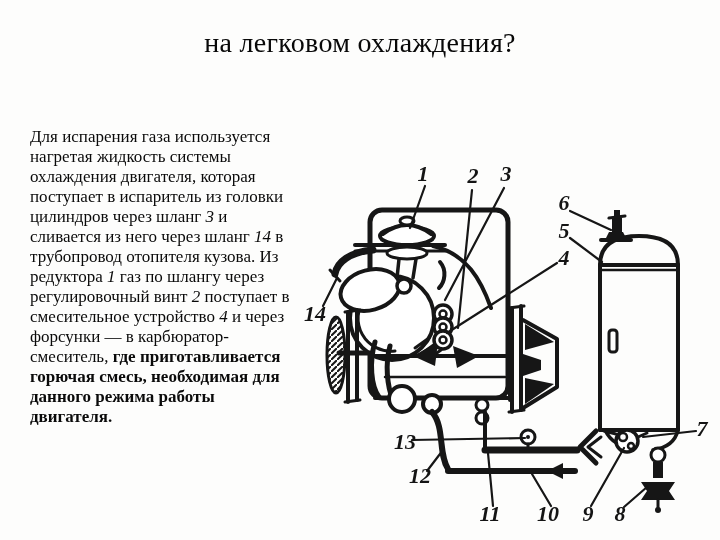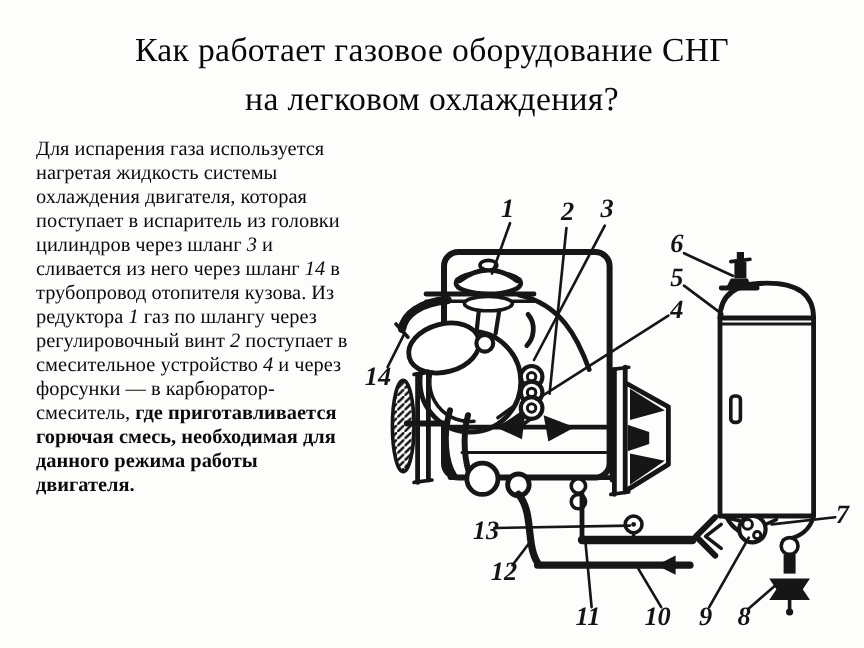--- a/index.html
+++ b/index.html
@@ -5,39 +5,38 @@
   html,body{margin:0;padding:0;background:#e8e8e8;}
   .slide{
     position:relative;width:720px;height:540px;background:#fdfdfc;
     font-family:"Liberation Serif","DejaVu Serif",serif;color:#0a0a0a;overflow:hidden;
   }
   .title{
     position:absolute;left:0;top:22px;width:720px;text-align:center;
     font-size:28px;line-height:41px;color:#080808;letter-spacing:.3px;
   }
   .body-text{
-    position:absolute;left:30px;top:114px;width:264px;
+    position:absolute;left:30px;top:127px;width:264px;
     font-size:17px;line-height:20px;text-align:left;
   }
   .seg-normal{font-style:normal;font-weight:normal;}
   .seg-italic{font-style:italic;}
   .seg-bold{font-weight:bold;}
   .figure{position:absolute;left:295px;top:150px;width:425px;height:390px;}
   svg text.callout{
     font-family:"Liberation Serif","DejaVu Serif",serif;
     font-size:22px;font-style:italic;font-weight:700;fill:#141414;
   }
 </style>
 </head>
 <body>
 
 <div class="slide">
 
   <div class="title">
-    <div>Как работает газовое оборудование СНГ</div>
     <div>на легковом охлаждения?</div>
   </div>
 
   <div class="body-text"><span class="seg-normal">Для испарения газа используется нагретая жидкость системы охлаждения двигателя, которая поступает в испаритель из головки цилиндров через шланг </span><span class="seg-italic">3</span><span class="seg-normal"> и сливается из него через шланг </span><span class="seg-italic">14</span><span class="seg-normal"> в трубопровод отопителя кузова. Из редуктора </span><span class="seg-italic">1</span><span class="seg-normal"> газ по шлангу через регулировочный винт </span><span class="seg-italic">2</span><span class="seg-normal"> поступает в смесительное устройство </span><span class="seg-italic">4</span><span class="seg-normal"> и через форсунки — в карбюратор-смеситель, </span><span class="seg-bold">где приготавливается горючая смесь, необходимая для данного режима работы двигателя.</span></div>
 
   <svg class="figure" viewBox="0 0 425 390">
     <defs>
       <pattern id="hatch" patternUnits="userSpaceOnUse" width="6" height="6">
         <path d="M0,6 L6,0" stroke="#161616" stroke-width="2"></path>
       </pattern>

